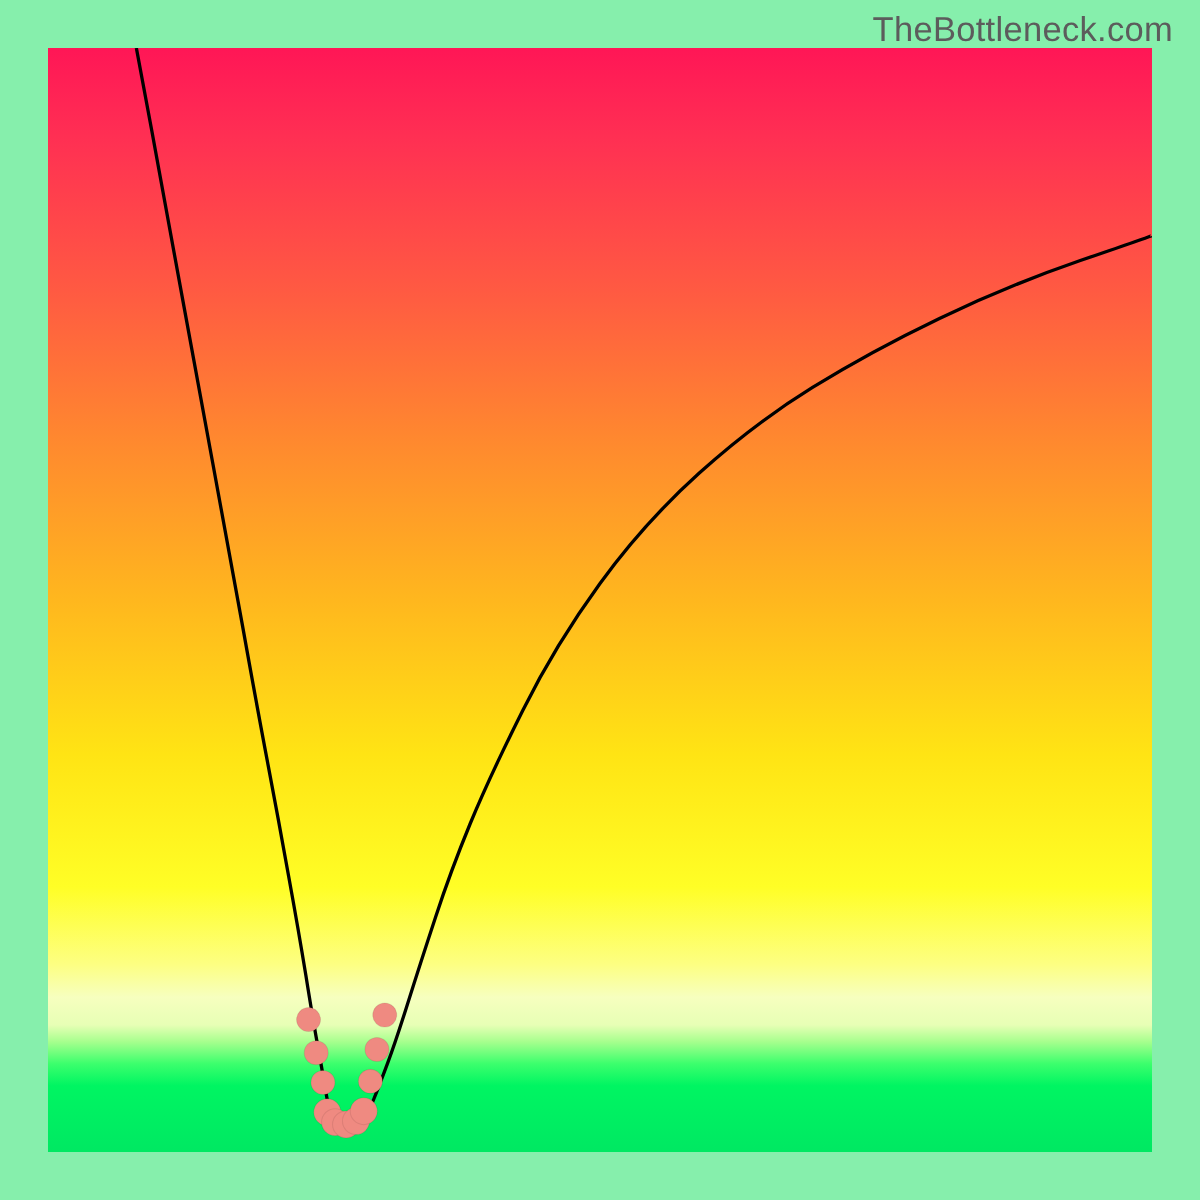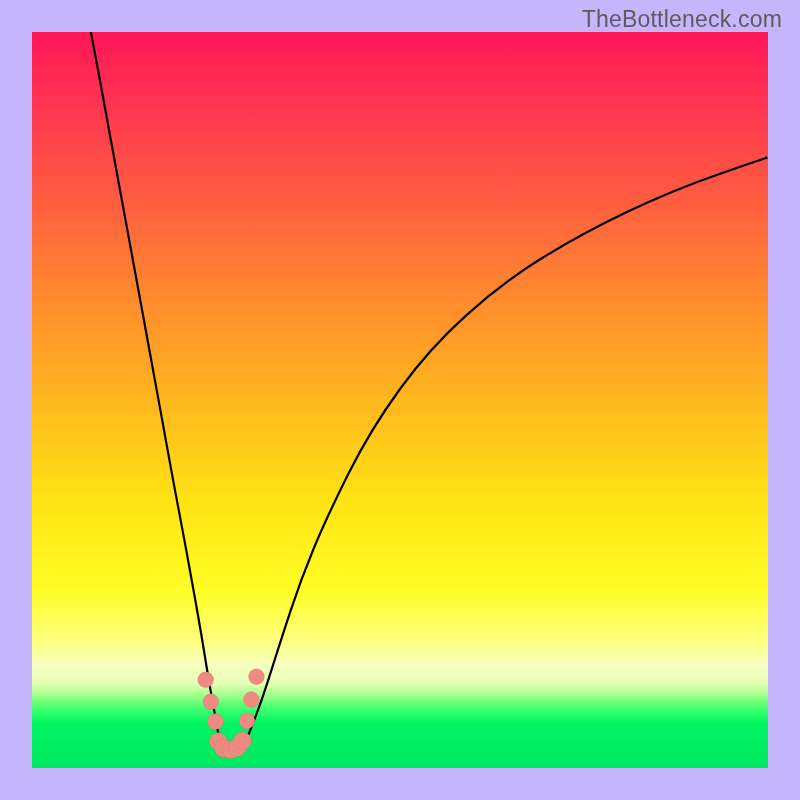--- a/index.html
+++ b/index.html
@@ -3,21 +3,21 @@
 <meta charset="utf-8">
 <style>
   * { margin: 0; padding: 0; box-sizing: border-box; }
   html, body { width: 800px; height: 800px; overflow: hidden; }
   body { background: #000; font-family: Arial, Helvetica, sans-serif; }
 
   .frame {
     position: absolute;
     top: 0; left: 0;
     width: 800px; height: 800px;
-    background: #c4b5fd;
+    background: #86efac;
   }
 
   .watermark {
     position: absolute;
     top: 6px;
     right: 18px;
     color: #5c5c5c;
     font-size: 23px;
     font-weight: 400;
     letter-spacing: 0.2px;

